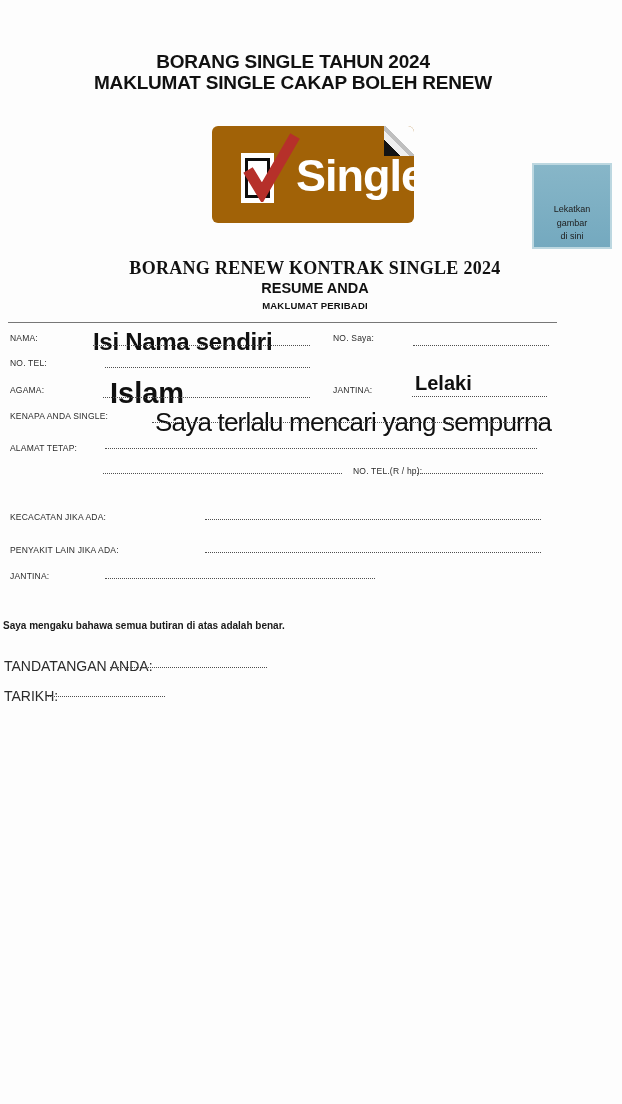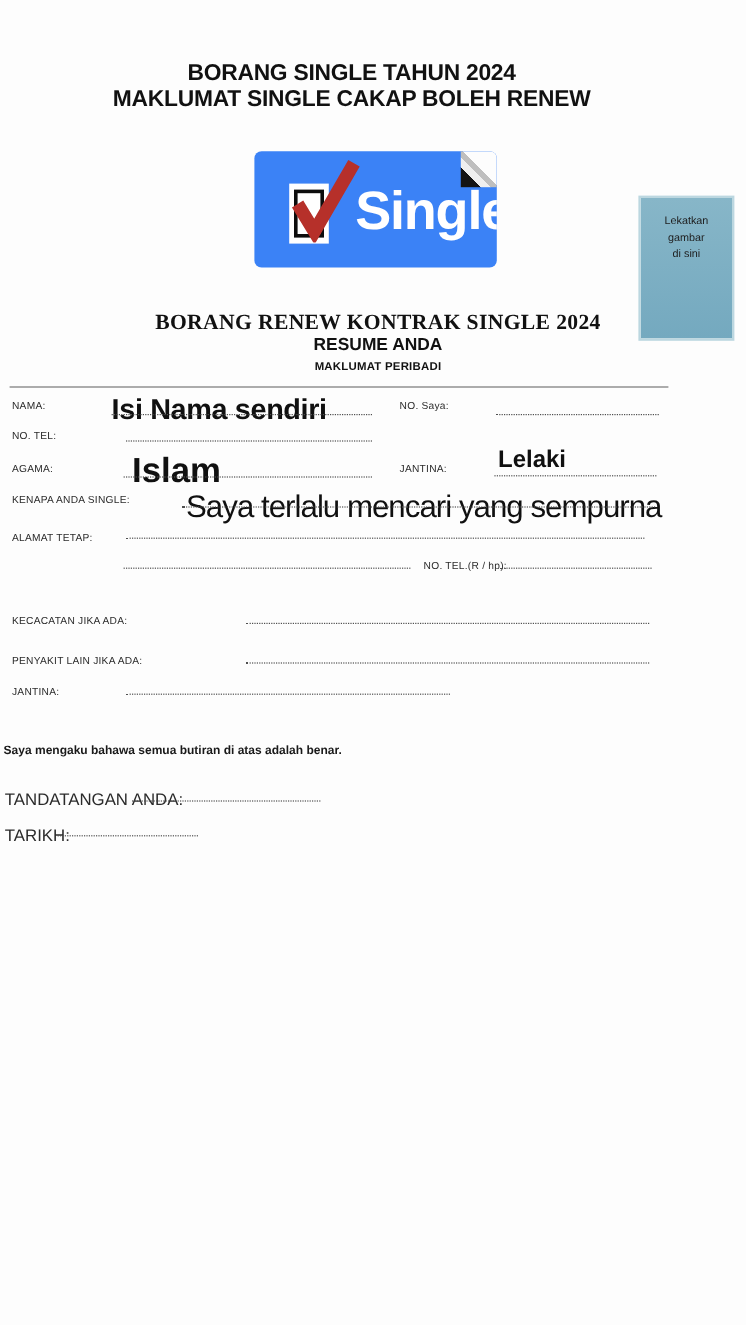--- a/index.html
+++ b/index.html
@@ -5,33 +5,33 @@
   html,body{margin:0;padding:0;background:#ffffff;}
   .page{position:relative;width:622px;height:1104px;background:#fdfdfd;overflow:hidden;
         font-family:"Liberation Sans",sans-serif;color:#1c1c1c;}
 
   
   .hdr{position:absolute;left:0;top:51px;width:494px;text-align:center;
        font-weight:bold;font-size:19px;line-height:21px;letter-spacing:-0.2px;color:#111;margin-left:46px;}
 
   
   .logo{position:absolute;left:212px;top:126px;width:202px;height:97px;
-        background:#3b82f6;border-radius:6px;overflow:hidden;}
+        background:#a16207;border-radius:6px;overflow:hidden;}
   .curl{position:absolute;top:0;right:0;width:30px;height:30px;
         background:linear-gradient(to bottom left,#fdfdfd 0 48%,#bfbfbf 48% 58%,#efefef 58% 72%,#141414 72% 100%);}
   .cbx{position:absolute;left:29px;top:27px;width:33px;height:50px;background:#ffffff;}
   .cbx::after{content:"";position:absolute;left:4px;top:5px;right:4px;bottom:5px;border:3px solid #0d0d0d;}
   .chk{position:absolute;left:31px;top:4px;width:58px;height:72px;}
   .logo-text{position:absolute;left:84px;top:26px;font-size:45px;line-height:48px;
              font-weight:bold;color:#ffffff;letter-spacing:-1px;}
 
   
-  .photo{position:absolute;left:532px;top:163px;width:80px;height:121px;box-sizing:border-box;
+  .photo{position:absolute;left:532px;top:163px;width:80px;height:86px;box-sizing:border-box;
          background:linear-gradient(180deg,#87b6c8,#74a9bf);border:2px solid #bcd7e0;
-         font-size:9px;line-height:1.5;color:#1d1d1d;text-align:center;padding-top:13px;
+         font-size:9px;line-height:1.5;color:#1d1d1d;text-align:center;padding-top:38px;
          white-space:pre-line;}
 
   
   .ftitle{position:absolute;left:0;top:258px;width:630px;text-align:center;
           font-family:"Liberation Serif",serif;font-weight:bold;font-size:18px;letter-spacing:0.3px;color:#111;}
   .fsub{position:absolute;left:0;top:280px;width:630px;text-align:center;
         font-weight:bold;font-size:14.5px;color:#111;}
   .fsec{position:absolute;left:0;top:300px;width:630px;text-align:center;
         font-weight:bold;font-size:9.5px;letter-spacing:0.2px;color:#111;}
 

